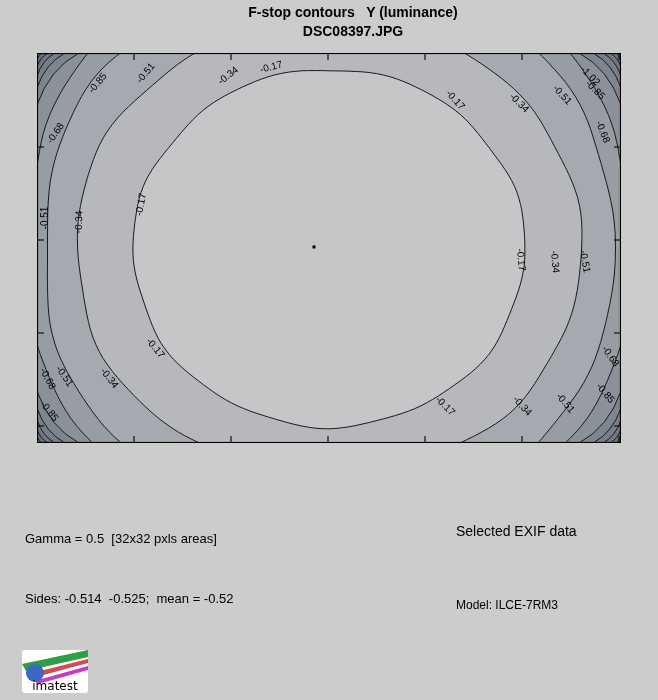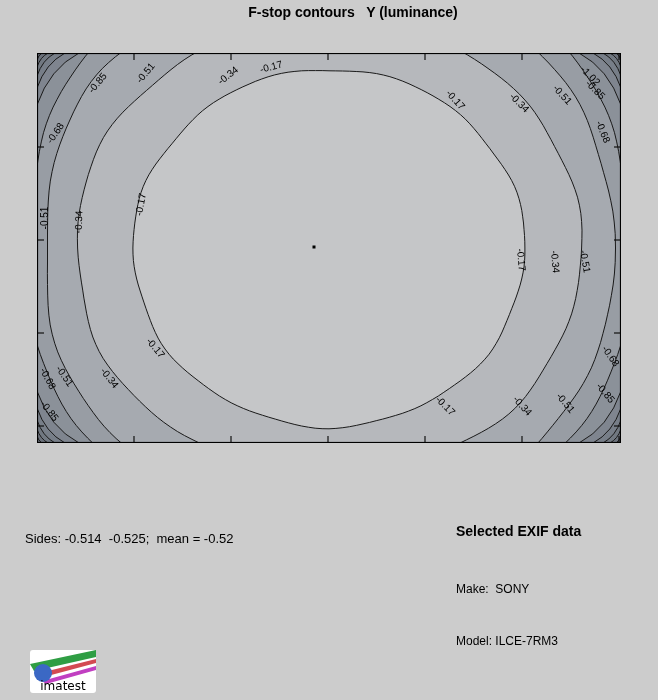--- a/index.html
+++ b/index.html
@@ -22,31 +22,32 @@
   .info-left{
     position:absolute;left:25px;top:489px;
     font-size:13px;line-height:20px;white-space:pre;
   }
   .info-left div{min-height:20px;}
   .exif{
     position:absolute;left:456px;top:488px;
     font-size:12px;line-height:17.3px;white-space:pre;
   }
   .exif-heading{
-    font-size:14px;font-weight:bold;margin-bottom:7px;white-space:pre;
+    font-size:14px;font-weight:normal;margin-bottom:23px;white-space:pre;
   }
   .logo{
-    position:absolute;left:30px;top:650px;width:66px;height:27px;
+    position:absolute;left:22px;top:650px;width:66px;height:27px;
   }
 </style>
 </head>
 <body>
 
 <div class="titles">
   <div class="title-line">F-stop contours   Y (luminance)</div>
+  <div class="title-line">DSC08397.JPG</div>
 </div>
 
 <div class="plot-wrap" id="plot"><svg width="584" height="390" viewBox="0 0 584 390">
       <rect x="0" y="0" width="584" height="390" fill="#8b9199"></rect>
       <clipPath id="plotclip">
         <rect x="0" y="0" width="584" height="390"></rect>
       </clipPath>
       <g clip-path="url(#plotclip)">
         <path d="M592.0,195.0L592.8,213.6L593.2,227.5L593.1,240.0L592.3,251.7L590.9,262.6L589.0,273.0L586.5,282.9L583.7,292.4L580.7,301.5L577.4,310.3L574.0,318.9L570.6,327.2L567.0,335.4L563.2,343.3L559.1,351.1L554.7,358.5L549.9,365.7L544.7,372.5L539.2,378.9L533.3,385.1L527.2,391.1L520.9,396.8L514.6,402.5L508.1,408.1L501.6,413.7L495.0,419.3L488.2,424.7L481.1,430.0L473.7,435.0L465.8,439.5L457.4,443.6L448.6,447.2L439.3,450.2L429.7,452.7L419.7,454.8L409.4,456.6L398.9,458.2L388.1,459.7L377.0,461.1L365.6,462.4L353.7,463.7L341.1,464.8L327.5,465.7L312.4,466.3L292.0,466.5L271.6,466.3L256.5,465.7L242.9,464.8L230.3,463.7L218.4,462.4L207.0,461.1L195.9,459.7L185.1,458.2L174.6,456.6L164.3,454.8L154.3,452.7L144.7,450.2L135.4,447.2L126.6,443.6L118.2,439.5L110.3,435.0L102.9,430.0L95.8,424.7L89.0,419.3L82.4,413.7L75.9,408.1L69.4,402.5L63.1,396.8L56.8,391.1L50.7,385.1L44.8,378.9L39.3,372.5L34.1,365.7L29.3,358.5L24.9,351.1L20.8,343.3L17.0,335.4L13.4,327.2L10.0,318.9L6.6,310.3L3.3,301.5L0.3,292.4L-2.5,282.9L-5.0,273.0L-6.9,262.6L-8.3,251.7L-9.1,240.0L-9.2,227.5L-8.8,213.6L-8.0,195.0L-6.9,176.5L-5.6,162.9L-4.3,150.7L-3.0,139.3L-1.8,128.5L-0.5,118.2L0.8,108.1L2.4,98.3L4.3,88.9L6.5,79.7L9.3,70.8L12.5,62.3L16.1,54.1L20.1,46.3L24.3,38.6L28.8,31.2L33.5,24.0L38.3,16.9L43.3,9.9L48.5,3.1L54.0,-3.4L59.9,-9.6L66.3,-15.5L73.1,-20.9L80.3,-25.8L88.0,-30.3L96.0,-34.4L104.3,-38.2L112.7,-41.8L121.2,-45.3L129.8,-48.8L138.4,-52.3L147.2,-55.9L156.1,-59.4L165.3,-62.8L174.9,-66.0L184.9,-68.9L195.3,-71.4L206.2,-73.4L217.7,-74.9L229.8,-76.0L242.6,-76.8L256.3,-77.2L271.5,-77.5L292.0,-77.5L312.5,-77.5L327.7,-77.2L341.4,-76.8L354.2,-76.0L366.3,-74.9L377.8,-73.4L388.7,-71.4L399.1,-68.9L409.1,-66.0L418.7,-62.8L427.9,-59.4L436.8,-55.9L445.6,-52.3L454.2,-48.8L462.8,-45.3L471.3,-41.8L479.7,-38.2L488.0,-34.4L496.0,-30.3L503.7,-25.8L510.9,-20.9L517.7,-15.5L524.1,-9.6L530.0,-3.4L535.5,3.1L540.7,9.9L545.7,16.9L550.5,24.0L555.2,31.2L559.7,38.6L563.9,46.3L567.9,54.1L571.5,62.3L574.7,70.8L577.5,79.7L579.7,88.9L581.6,98.3L583.2,108.1L584.5,118.2L585.8,128.5L587.0,139.3L588.3,150.7L589.6,162.9L590.9,176.5Z" fill="#989da4" stroke="#1a1a1a" stroke-width="1"></path>
         <path d="M578.5,195.0L578.2,209.3L577.4,221.0L576.1,232.0L574.4,242.3L572.6,252.2L570.5,261.8L568.4,271.2L566.0,280.3L563.6,289.3L560.8,298.0L557.8,306.5L554.4,314.8L550.5,322.7L546.3,330.4L541.7,337.9L536.8,345.0L531.7,352.0L526.5,358.8L521.2,365.6L515.8,372.3L510.4,378.9L504.9,385.5L499.2,392.0L493.2,398.3L486.8,404.3L480.0,409.9L472.7,415.0L464.9,419.7L456.8,423.8L448.3,427.5L439.6,430.8L430.7,433.9L421.7,436.8L412.5,439.5L403.3,442.2L393.9,444.8L384.3,447.2L374.4,449.5L364.3,451.4L353.8,453.0L343.0,454.2L331.8,455.1L319.9,455.6L307.3,455.7L292.0,455.7L276.7,455.5L264.1,455.3L252.3,455.0L240.9,454.6L229.9,454.0L219.2,453.2L208.7,452.1L198.6,450.4L188.7,448.3L179.2,445.6L170.1,442.3L161.4,438.6L153.0,434.5L144.9,430.1L137.0,425.5L129.3,420.9L121.8,416.2L114.3,411.4L106.9,406.6L99.6,401.7L92.5,396.6L85.7,391.2L79.1,385.5L72.9,379.5L67.0,373.2L61.5,366.6L56.3,359.7L51.3,352.7L46.4,345.5L41.7,338.2L37.1,330.8L32.6,323.2L28.3,315.4L24.3,307.3L20.7,298.9L17.7,290.2L15.2,281.2L13.2,271.9L11.9,262.2L11.1,252.3L10.7,242.1L10.5,231.6L10.4,220.7L10.5,209.0L10.5,195.0L10.5,181.0L10.6,169.3L10.8,158.4L11.3,148.0L12.1,137.9L13.3,128.1L15.1,118.6L17.2,109.5L19.8,100.5L22.7,91.9L25.9,83.4L29.3,75.1L32.9,67.0L36.6,58.9L40.5,51.1L44.6,43.4L49.1,35.9L54.1,28.7L59.5,21.9L65.3,15.5L71.7,9.5L78.4,3.8L85.4,-1.5L92.7,-6.5L100.0,-11.3L107.4,-16.1L114.8,-20.8L122.3,-25.5L129.8,-30.2L137.5,-34.9L145.3,-39.4L153.4,-43.7L161.9,-47.6L170.7,-51.1L179.8,-54.2L189.3,-56.9L199.0,-59.1L209.1,-61.0L219.4,-62.6L229.9,-64.1L240.8,-65.3L252.0,-66.4L263.9,-67.3L276.6,-68.0L292.0,-68.3L307.4,-68.2L320.2,-67.6L332.0,-66.5L343.2,-65.0L353.8,-63.0L364.1,-60.8L374.1,-58.4L383.8,-55.9L393.3,-53.3L402.7,-50.8L411.9,-48.3L421.1,-45.8L430.2,-43.1L439.2,-40.2L447.9,-36.9L456.3,-33.2L464.4,-29.0L472.1,-24.4L479.4,-19.3L486.4,-13.9L493.0,-8.2L499.4,-2.3L505.6,3.8L511.7,10.0L517.5,16.4L523.2,22.9L528.7,29.6L533.8,36.6L538.6,43.9L542.9,51.4L546.8,59.3L550.3,67.4L553.4,75.7L556.2,84.2L558.8,92.8L561.4,101.5L564.0,110.3L566.5,119.3L569.1,128.5L571.6,138.0L573.8,147.8L575.8,158.1L577.2,169.0L578.2,180.7Z" fill="#a6aab0" stroke="#1a1a1a" stroke-width="1"></path>
@@ -138,29 +139,29 @@
         <text transform="translate(483,355) rotate(48)" text-anchor="middle" font-size="10" fill="#000" font-family="Liberation Sans, sans-serif">-0.34</text>
         <text transform="translate(526,352) rotate(50)" text-anchor="middle" font-size="10" fill="#000" font-family="Liberation Sans, sans-serif">-0.51</text>
         <text transform="translate(571,305) rotate(55)" text-anchor="middle" font-size="10" fill="#000" font-family="Liberation Sans, sans-serif">-0.68</text>
         <text transform="translate(566,342) rotate(50)" text-anchor="middle" font-size="10" fill="#000" font-family="Liberation Sans, sans-serif">-0.85</text>
         <rect x="275.5" y="192.5" width="3" height="3" fill="#000"></rect>
       </g>
       <rect x="0.5" y="0.5" width="583" height="389" fill="none" stroke="#000000" stroke-width="1.2"></rect>
     </svg></div>
 
 <div class="info-left">
+  <div>Gamma = 0.5  [32x32 pxls areas]</div>
   <div>Sides: -0.514  -0.525;  mean = -0.52</div>
   
   
   
 </div>
 
 <div class="exif">
   <div class="exif-heading">Selected EXIF data</div>
-  <div>Make:  SONY</div>
   <div>Model: ILCE-7RM3</div>
   
   
   
   
   
   
   
   
 </div>

